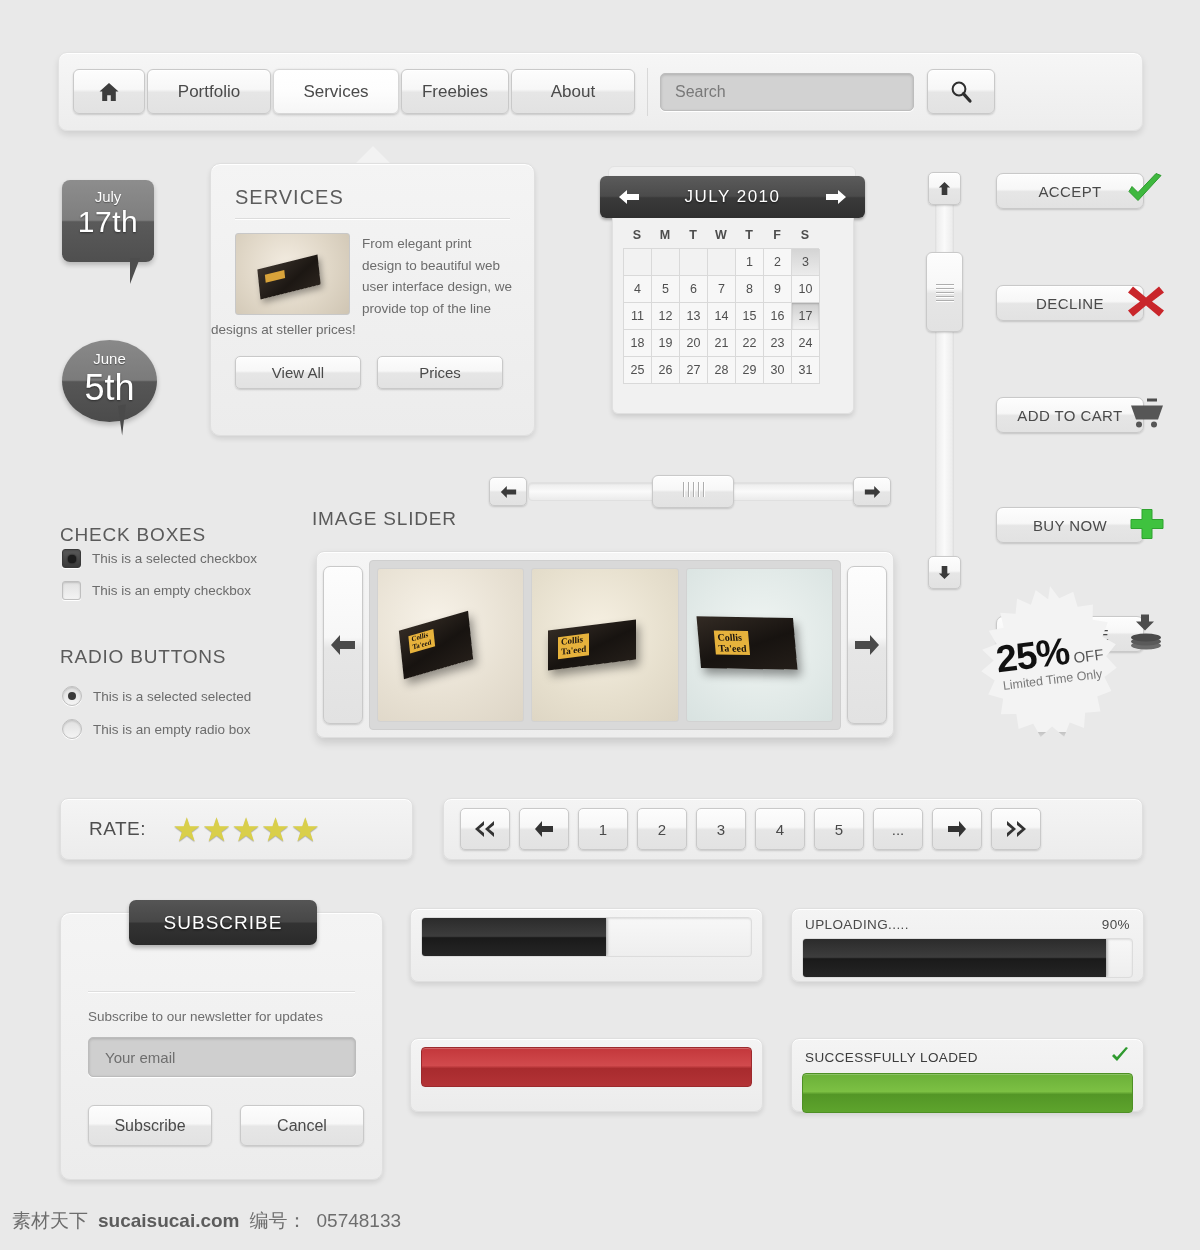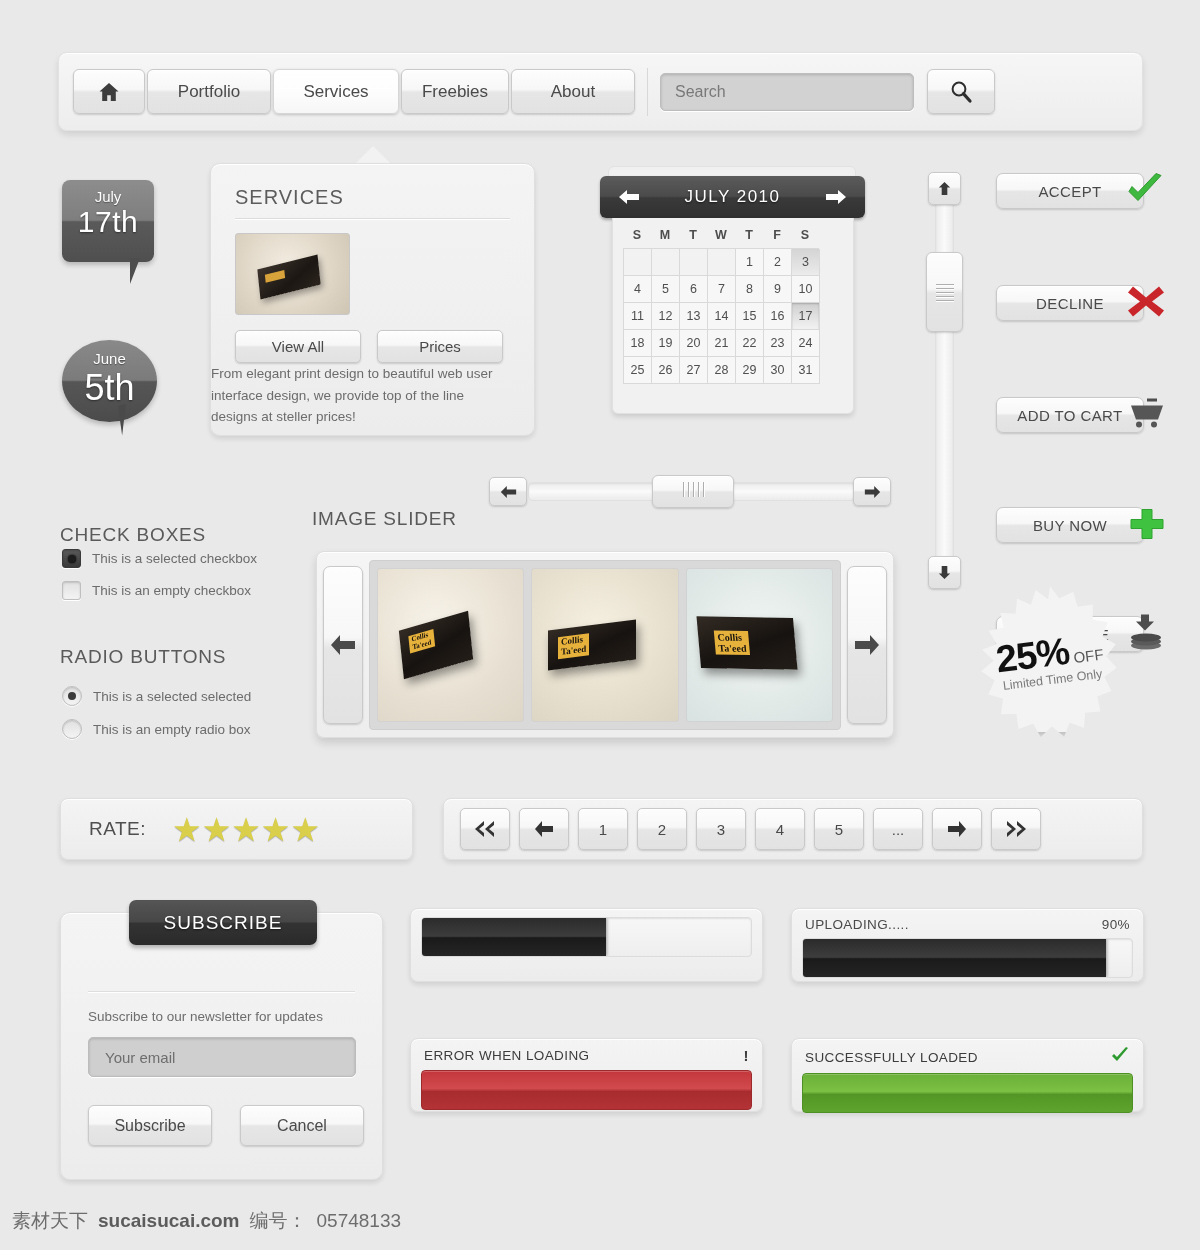--- a/index.html
+++ b/index.html
@@ -321,29 +321,29 @@
 </div>
 <div id="bubble-rd-tail" class="abs"></div>
 
 <div id="services-arrow" class="abs"></div>
 <div id="services" class="abs panel">
   <h2>SERVICES</h2>
   <div class="rule"></div>
   <div id="svc-thumb">
       <div class="card"></div>
     </div>
+  <div id="svc-text">From elegant print design to beautiful web user interface design, we provide top of the line designs at steller prices!</div>
   <div id="svc-buttons">
     <div class="btn">
       <span>View All</span>
     </div>
     <div class="btn">
       <span>Prices</span>
     </div>
   </div>
-  <div id="svc-text">From elegant print design to beautiful web user interface design, we provide top of the line designs at steller prices!</div>
 </div>
 
 <div id="cal-shell" class="abs"></div>
 <div id="cal-header" class="abs">
   <svg width="22" height="16" viewBox="0 0 22 16">
     <path d="M9 1 1 8l8 7v-4h12V5H9z" fill="#fff"></path>
   </svg>
   <span id="cal-title">JULY 2010</span>
   <svg width="22" height="16" viewBox="0 0 22 16">
     <path d="M13 1l8 7-8 7v-4H1V5h12z" fill="#fff"></path>
@@ -603,24 +603,20 @@
   <div class="hdr">
     <span>UPLOADING.....</span>
     <span>90%</span>
   </div>
   <div class="progtrack">
     <div class="progfill" style="width:92%"></div>
   </div>
 </div>
 
 <div id="stat-err" class="abs panel statwrap">
-  <div class="hdr">
-    <span>ERROR WHEN LOADING</span>
-    <span style="font-weight:bold;font-size:15px;">!</span>
-  </div>
   <div class="statbar err"></div>
 </div>
 <div id="stat-ok" class="abs panel statwrap">
   <div class="hdr">
     <span>SUCCESSFULLY LOADED</span>
     <span>
       <svg width="20" height="17" viewBox="0 0 20 17">
           <path d="M2 9l5 5L18 1l-2-1-9 10-3-3z" fill="#2f9a2f"></path>
         </svg>
     </span>

